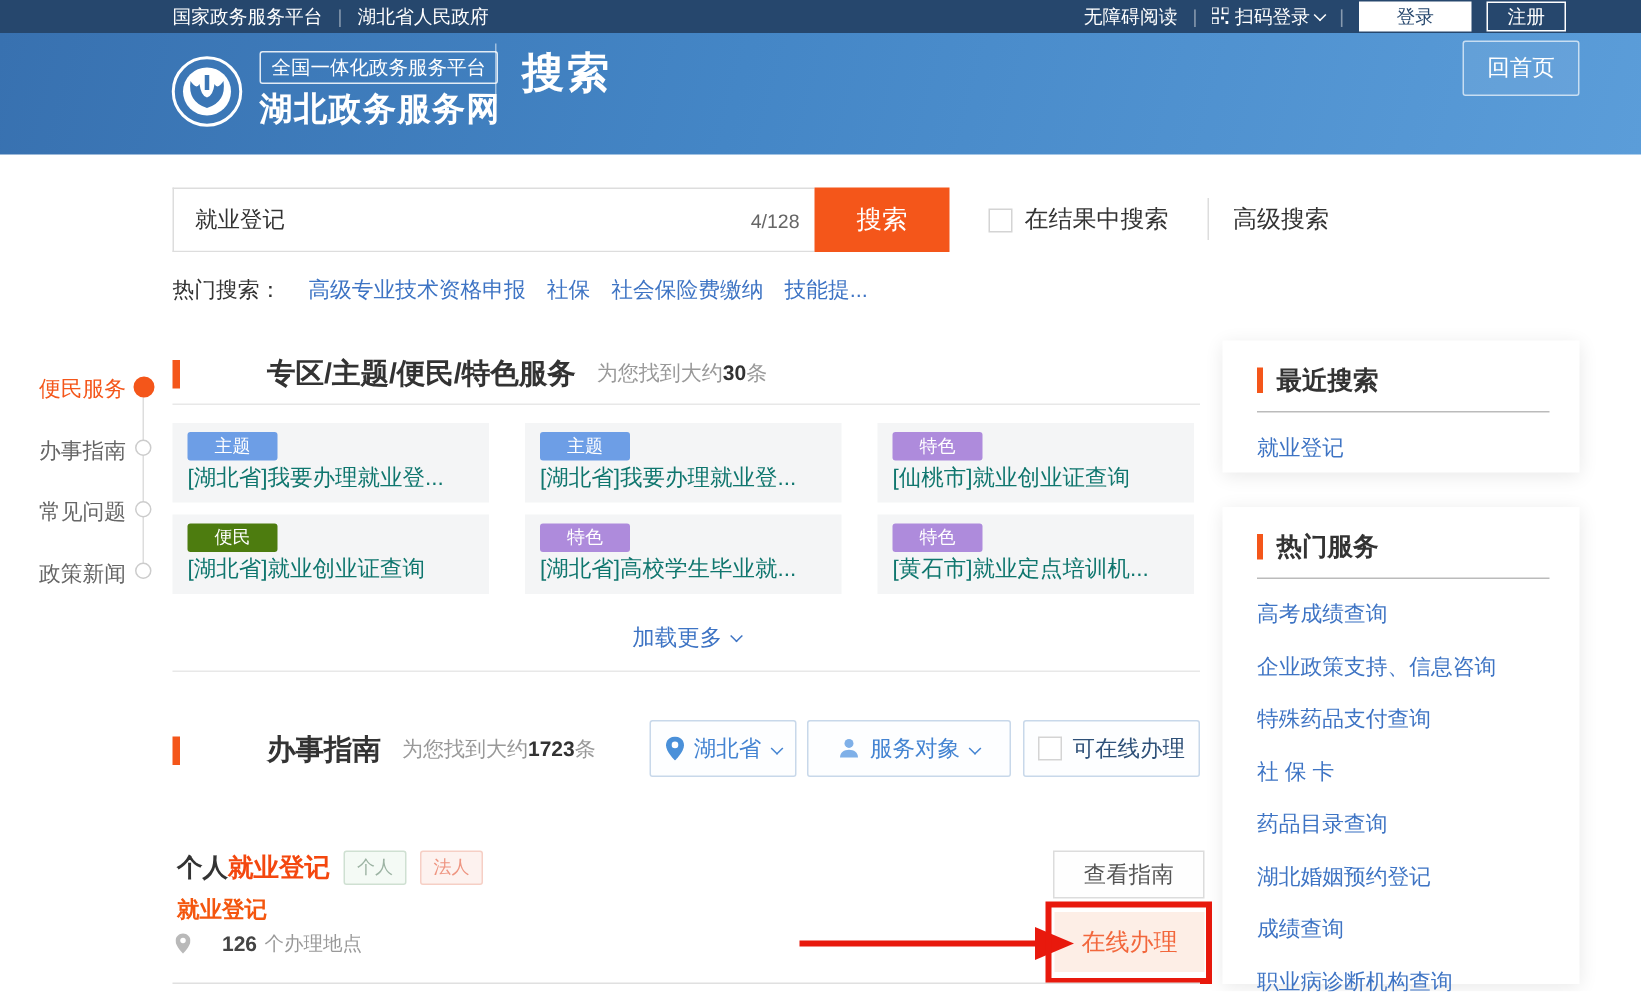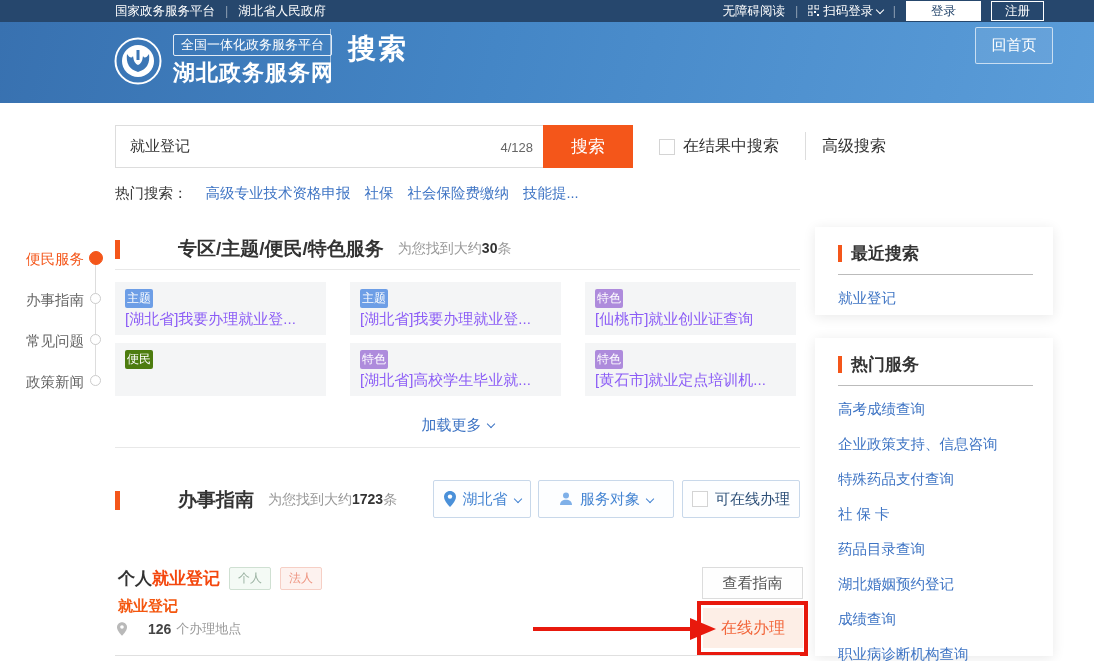--- a/index.html
+++ b/index.html
@@ -63,25 +63,25 @@
   .sec-bar { width:5px; height:19px; background:#f4561a; margin-right:10px; }
   .sec-title { font-size:19px; font-weight:bold; color:#333;margin-left:48px; }
   .sec-count { font-size:14px; color:#999; margin-left:14px; }
   .sec-count b { color:#333; }
   .hrule { position:absolute; left:115px; width:685px; height:1px; background:#e8e8e8; }
 
   
   .cards { position:absolute; left:115px; top:282px; width:685px; display:grid;
            grid-template-columns:211px 211px 211px; gap:8px 24px; }
   .svc-card { background:#f4f5f6; height:53px; padding:6px 10px 0 10px; cursor:pointer; overflow:hidden; }
-  .svc-tag { display:inline-block; font-size:12px; color:#fff; padding:1px 2px; border-radius:2px; }
+  .svc-tag { display:inline-block; font-size:12px; color:#fff; padding:1px 18px; border-radius:2px; }
   .tag-theme { background:#6d9ee6; }
   .tag-convenient { background:#4d7c0f; }
   .tag-special { background:#ae8bdc; }
-  .svc-label { font-size:15px; color:#8b5cf6; margin-top:2px; white-space:nowrap; overflow:hidden; }
+  .svc-label { font-size:15px; color:#0f766e; margin-top:2px; white-space:nowrap; overflow:hidden; }
   .load-more { position:absolute; left:115px; top:416px; width:685px; text-align:center; font-size:15px;
                color:#3e74c4; cursor:pointer; }
   .load-more .chev { color:#3e74c4; margin-left:6px; vertical-align:3px; }
 
   
   .filter-box { position:absolute; top:480px; height:38px; border:1px solid #c8d8ea; background:#fdfeff;
                 border-radius:2px; display:flex; align-items:center; justify-content:center; gap:7px;
                 font-size:15px; color:#4484d2; cursor:pointer; }
   .filter-box .chev { color:#4484d2; vertical-align:1px; }
   .f-region { left:433px; width:98px; }
@@ -214,20 +214,21 @@
     <div class="svc-card">
       <span class="svc-tag tag-theme">主题</span>
       <div class="svc-label">[湖北省]我要办理就业登...</div>
     </div>
     <div class="svc-card">
       <span class="svc-tag tag-special">特色</span>
       <div class="svc-label">[仙桃市]就业创业证查询</div>
     </div>
     <div class="svc-card">
       <span class="svc-tag tag-convenient">便民</span>
+      <div class="svc-label">[湖北省]就业创业证查询</div>
     </div>
     <div class="svc-card">
       <span class="svc-tag tag-special">特色</span>
       <div class="svc-label">[湖北省]高校学生毕业就...</div>
     </div>
     <div class="svc-card">
       <span class="svc-tag tag-special">特色</span>
       <div class="svc-label">[黄石市]就业定点培训机...</div>
     </div>
   </div>

